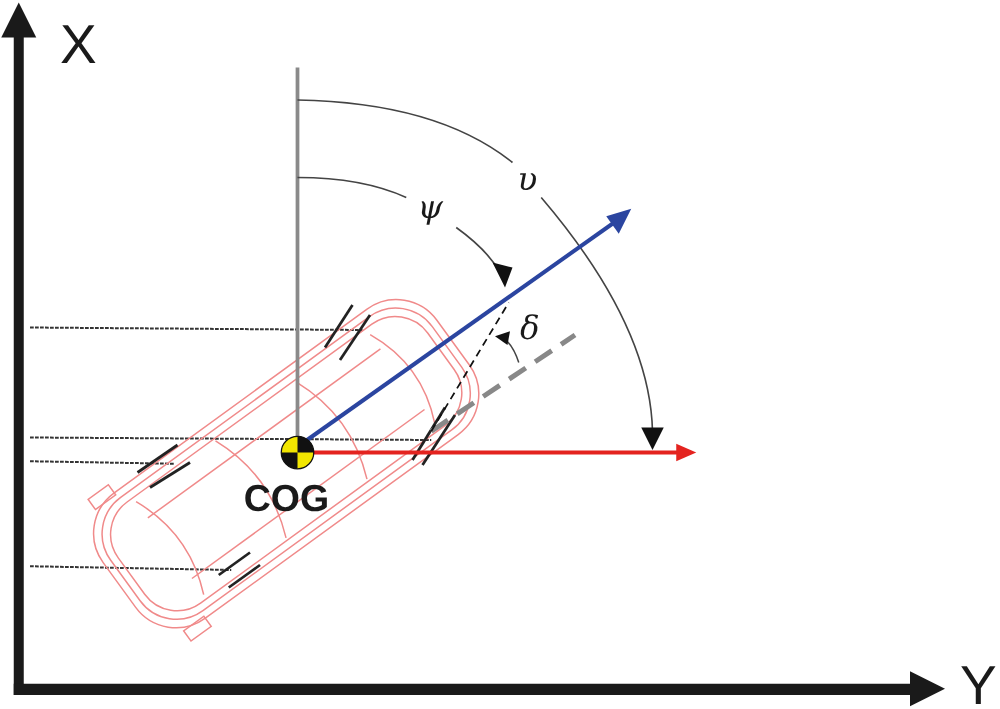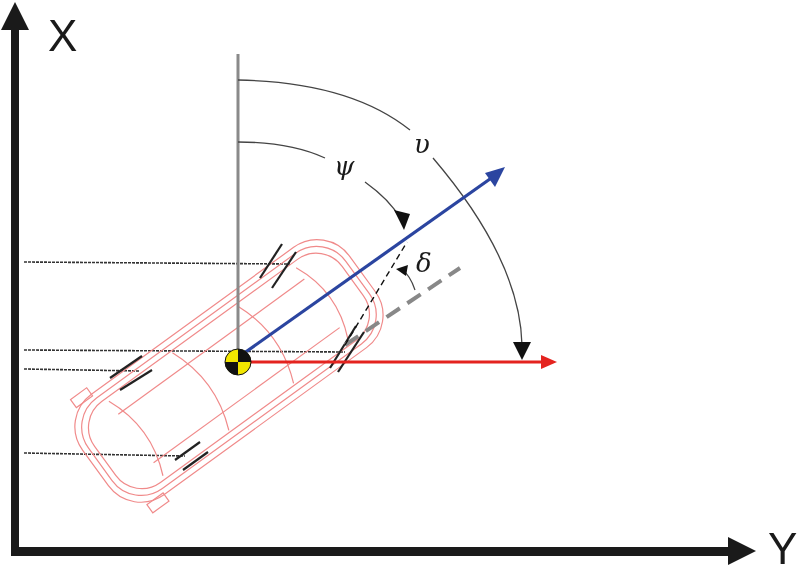--- a/index.html
+++ b/index.html
@@ -90,13 +90,14 @@
       <path d="M0 0 L0 -13 A13 13 0 0 1 13 0 Z" fill="#111"></path>
       <path d="M0 0 L0 13 A13 13 0 0 1 -13 0 Z" fill="#111"></path>
     </g>
   </svg>
 
   <span class="axis-label" style="left:48px; top:14px;">X</span>
   <span class="axis-label" style="left:768px; top:527px;">Y</span>
   <span class="greek" style="left:334px; top:153px;">ψ</span>
   <span class="greek" style="left:414px; top:131px;">υ</span>
   <span class="greek" style="left:416px; top:250px;">δ</span>
+  <span class="cog-label" style="left:195px; top:385px;">COG</span>
 </div>
 
 </body></html>

